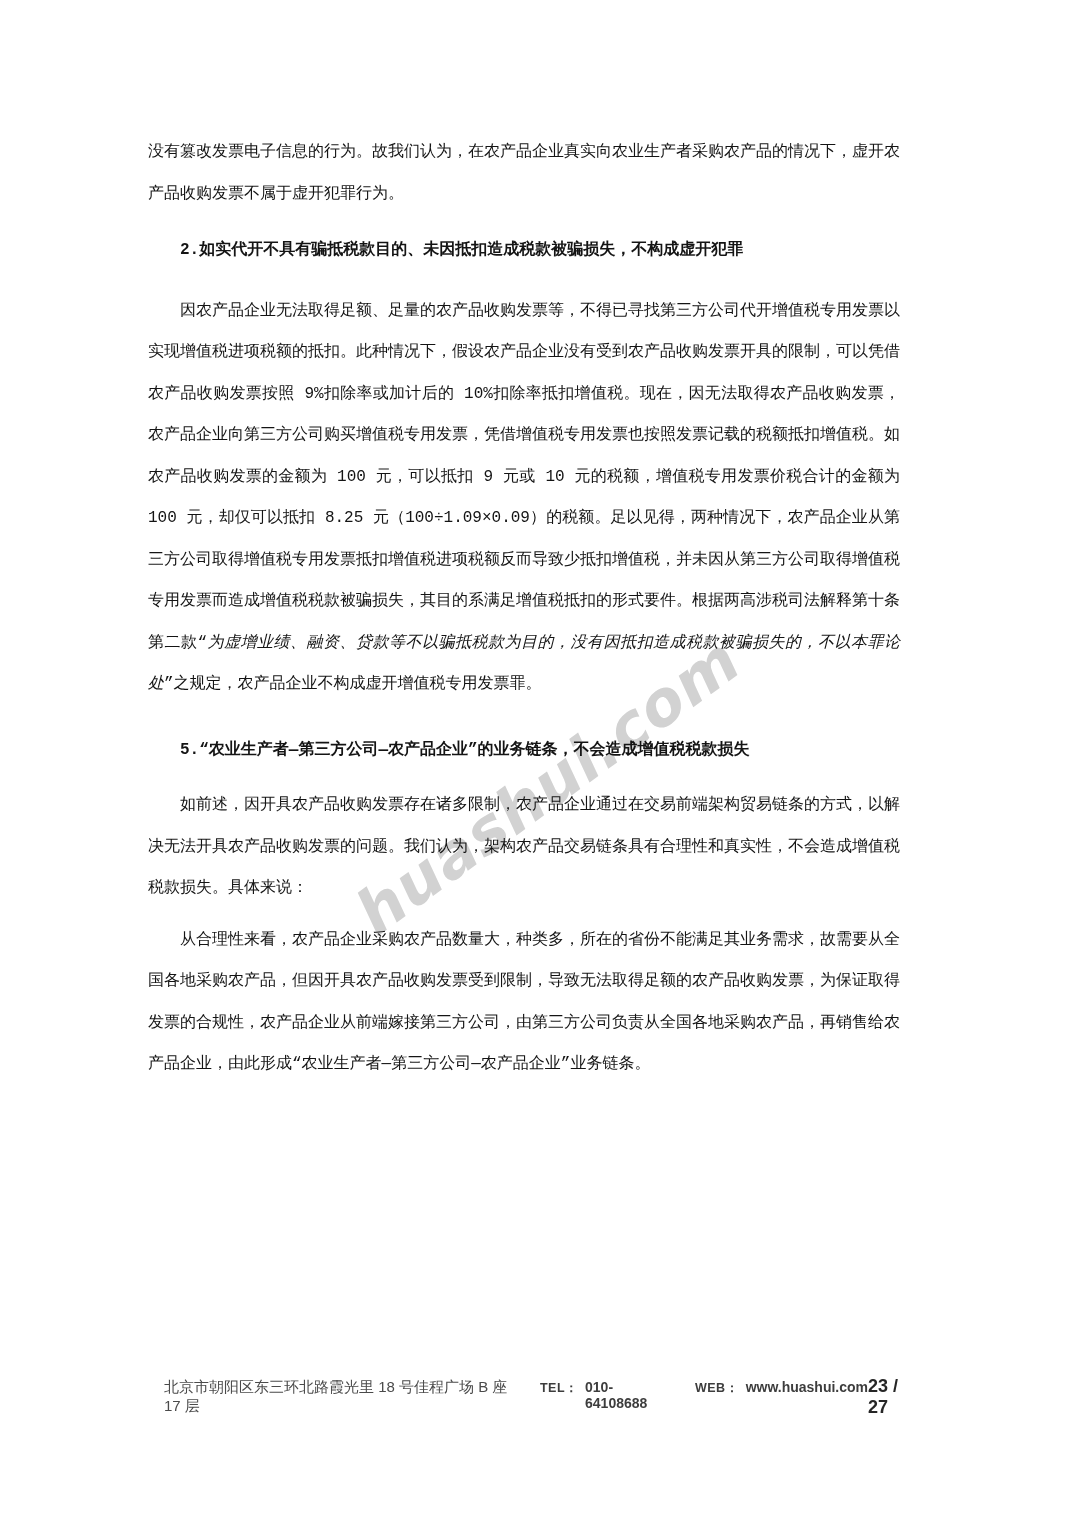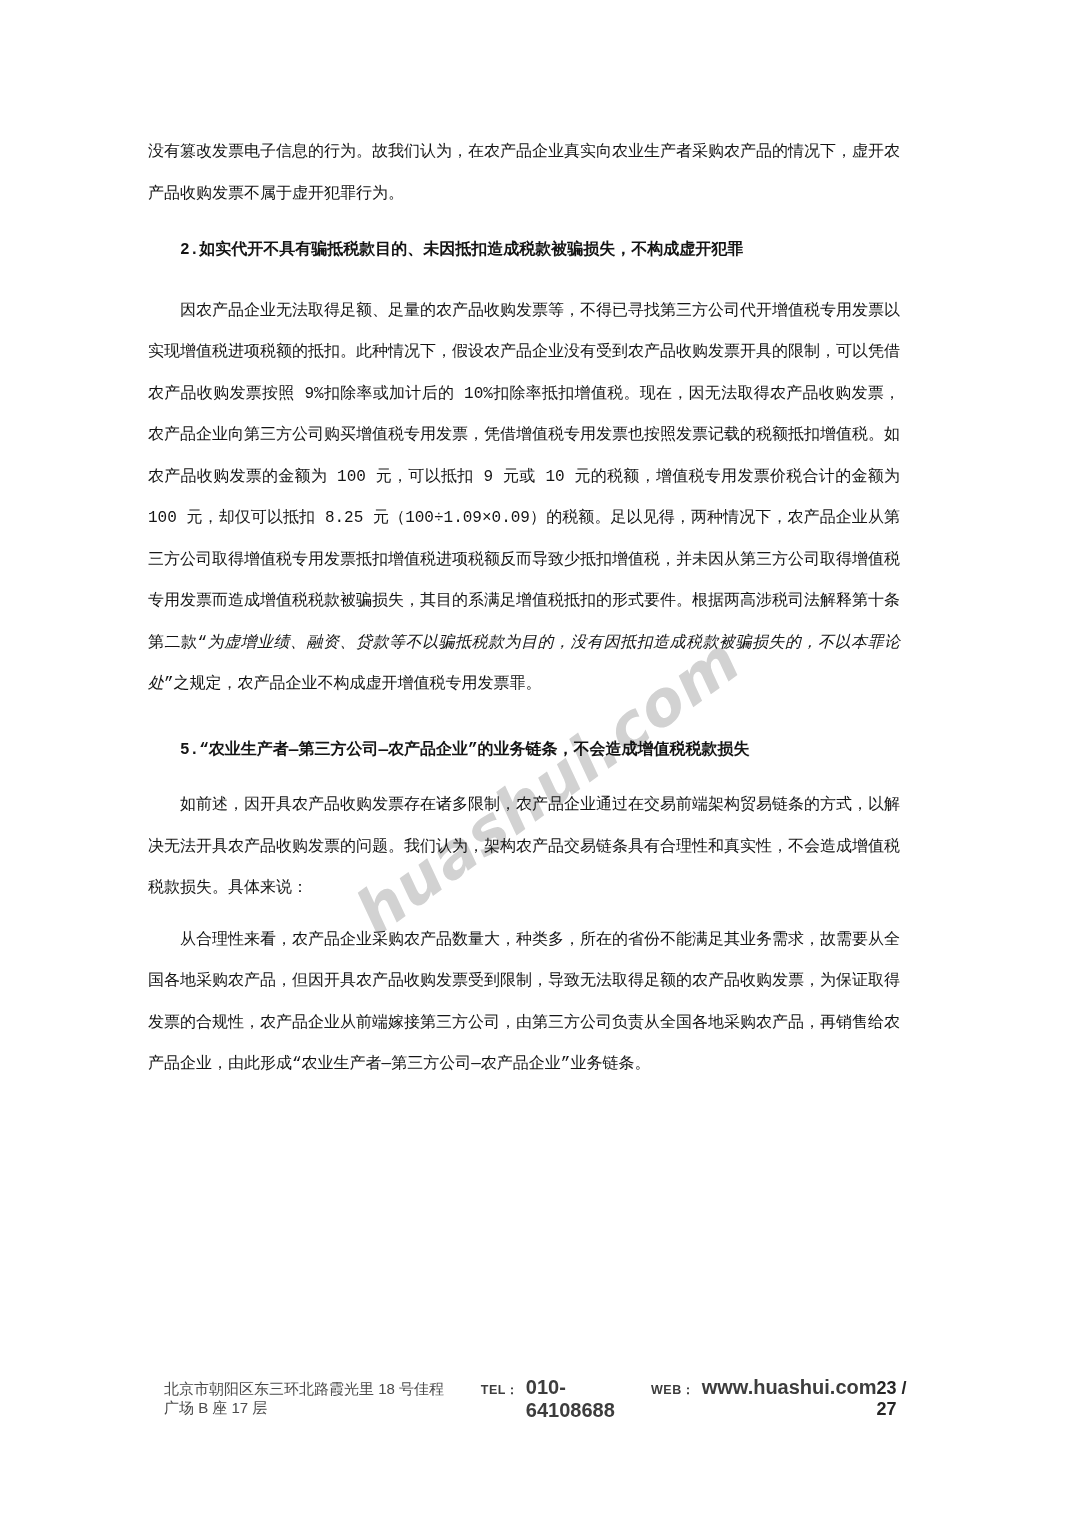--- a/index.html
+++ b/index.html
@@ -57,21 +57,21 @@
     top: 1376px;
     display: flex;
     align-items: baseline;
     font-family: "Liberation Sans", "DejaVu Sans", sans-serif;
   }
   .footer-address { font-size: 15px; color: #4a4a4a; }
   .footer-label {
     font-size: 12.5px; font-weight: 700; color: #3d3d3d;
     margin-left: 28px; letter-spacing: 0.5px;
   }
-  .footer-value { font-size: 20px; font-weight: 700; color: #3d3d3d; margin-left: 7px; }
+  .footer-value { font-size: 14px; font-weight: 700; color: #3d3d3d; margin-left: 7px; }
   .footer-page { margin-left: auto; font-size: 18px; font-weight: 600; color: #262626; }
 </style>
 </head>
 <body>
 
 <div class="page">
 
   <div class="watermark" style="color: rgb(210, 210, 210);">
     <span>huashui.com</span>
   </div>

